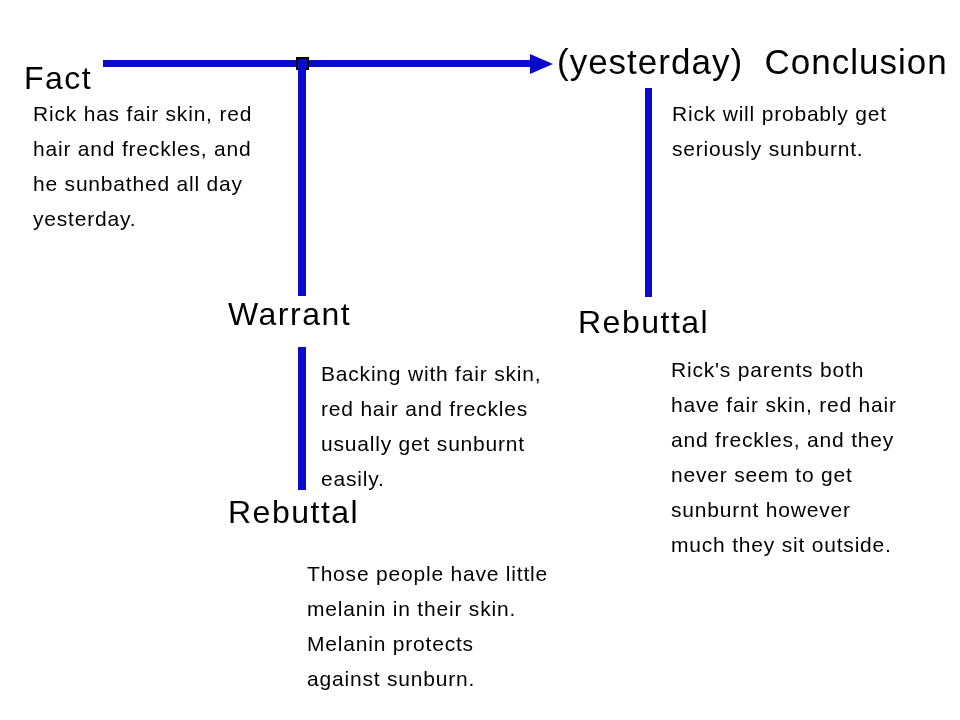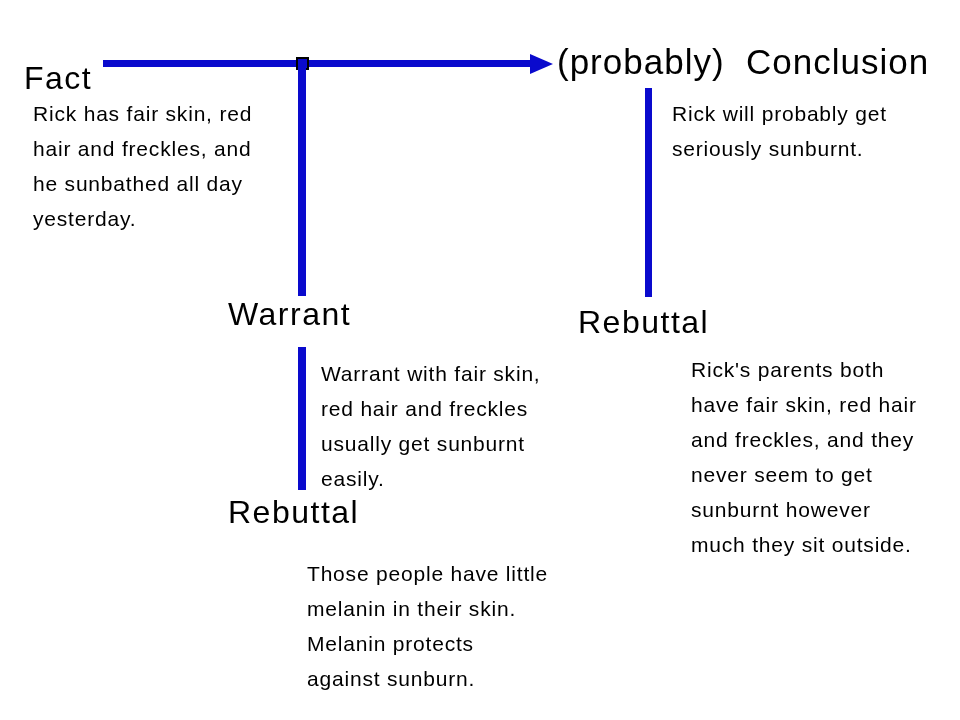--- a/index.html
+++ b/index.html
@@ -71,47 +71,47 @@
     border: 2px solid #000000;
   }
   #fact-label       { left: 24px;  top: 60px; }
   #conclusion-label { left: 557px; top: 42px; }
   #warrant-label    { left: 228px; top: 296px; }
   #rebuttal-label   { left: 578px; top: 304px; text-align: right; }
   #backing-label    { left: 228px; top: 494px; }
   #fact-body        { left: 33px;  top: 96px;  width: 260px; }
   #conclusion-body  { left: 672px; top: 96px;  width: 260px; }
   #warrant-body     { left: 321px; top: 356px; width: 240px; }
-  #rebuttal-body    { left: 671px; top: 352px; width: 260px; margin-left: 20px; }
+  #rebuttal-body    { left: 671px; top: 352px; width: 260px; }
   #backing-body     { left: 307px; top: 556px; width: 280px; }
 </style>
 </head>
 <body>
 
 <div id="stage">
 
   <div class="hline"></div>
   <div class="arrowhead"></div>
   <div class="handle-square"></div>
   <div id="vline-warrant-top" class="vline"></div>
   <div id="vline-warrant-bottom" class="vline"></div>
   <div id="vline-rebuttal" class="vline"></div>
 
   <div id="fact-label" class="heading">Fact</div>
   <div id="fact-body" class="body-text">Rick has fair skin, red
 hair and freckles, and
 he sunbathed all day
 yesterday.</div>
 
-  <div id="conclusion-label" class="heading big">(probably)  Conclusion</div>
+  <div id="conclusion-label" class="heading big">(yesterday)  Conclusion</div>
   <div id="conclusion-body" class="body-text">Rick will probably get
 seriously sunburnt.</div>
 
   <div id="warrant-label" class="heading">Warrant</div>
-  <div id="warrant-body" class="body-text">Warrant with fair skin,
+  <div id="warrant-body" class="body-text">Backing with fair skin,
 red hair and freckles
 usually get sunburnt
 easily.</div>
 
   <div id="rebuttal-label" class="heading">Rebuttal</div>
   <div id="rebuttal-body" class="body-text">Rick's parents both
 have fair skin, red hair
 and freckles, and they
 never seem to get
 sunburnt however

